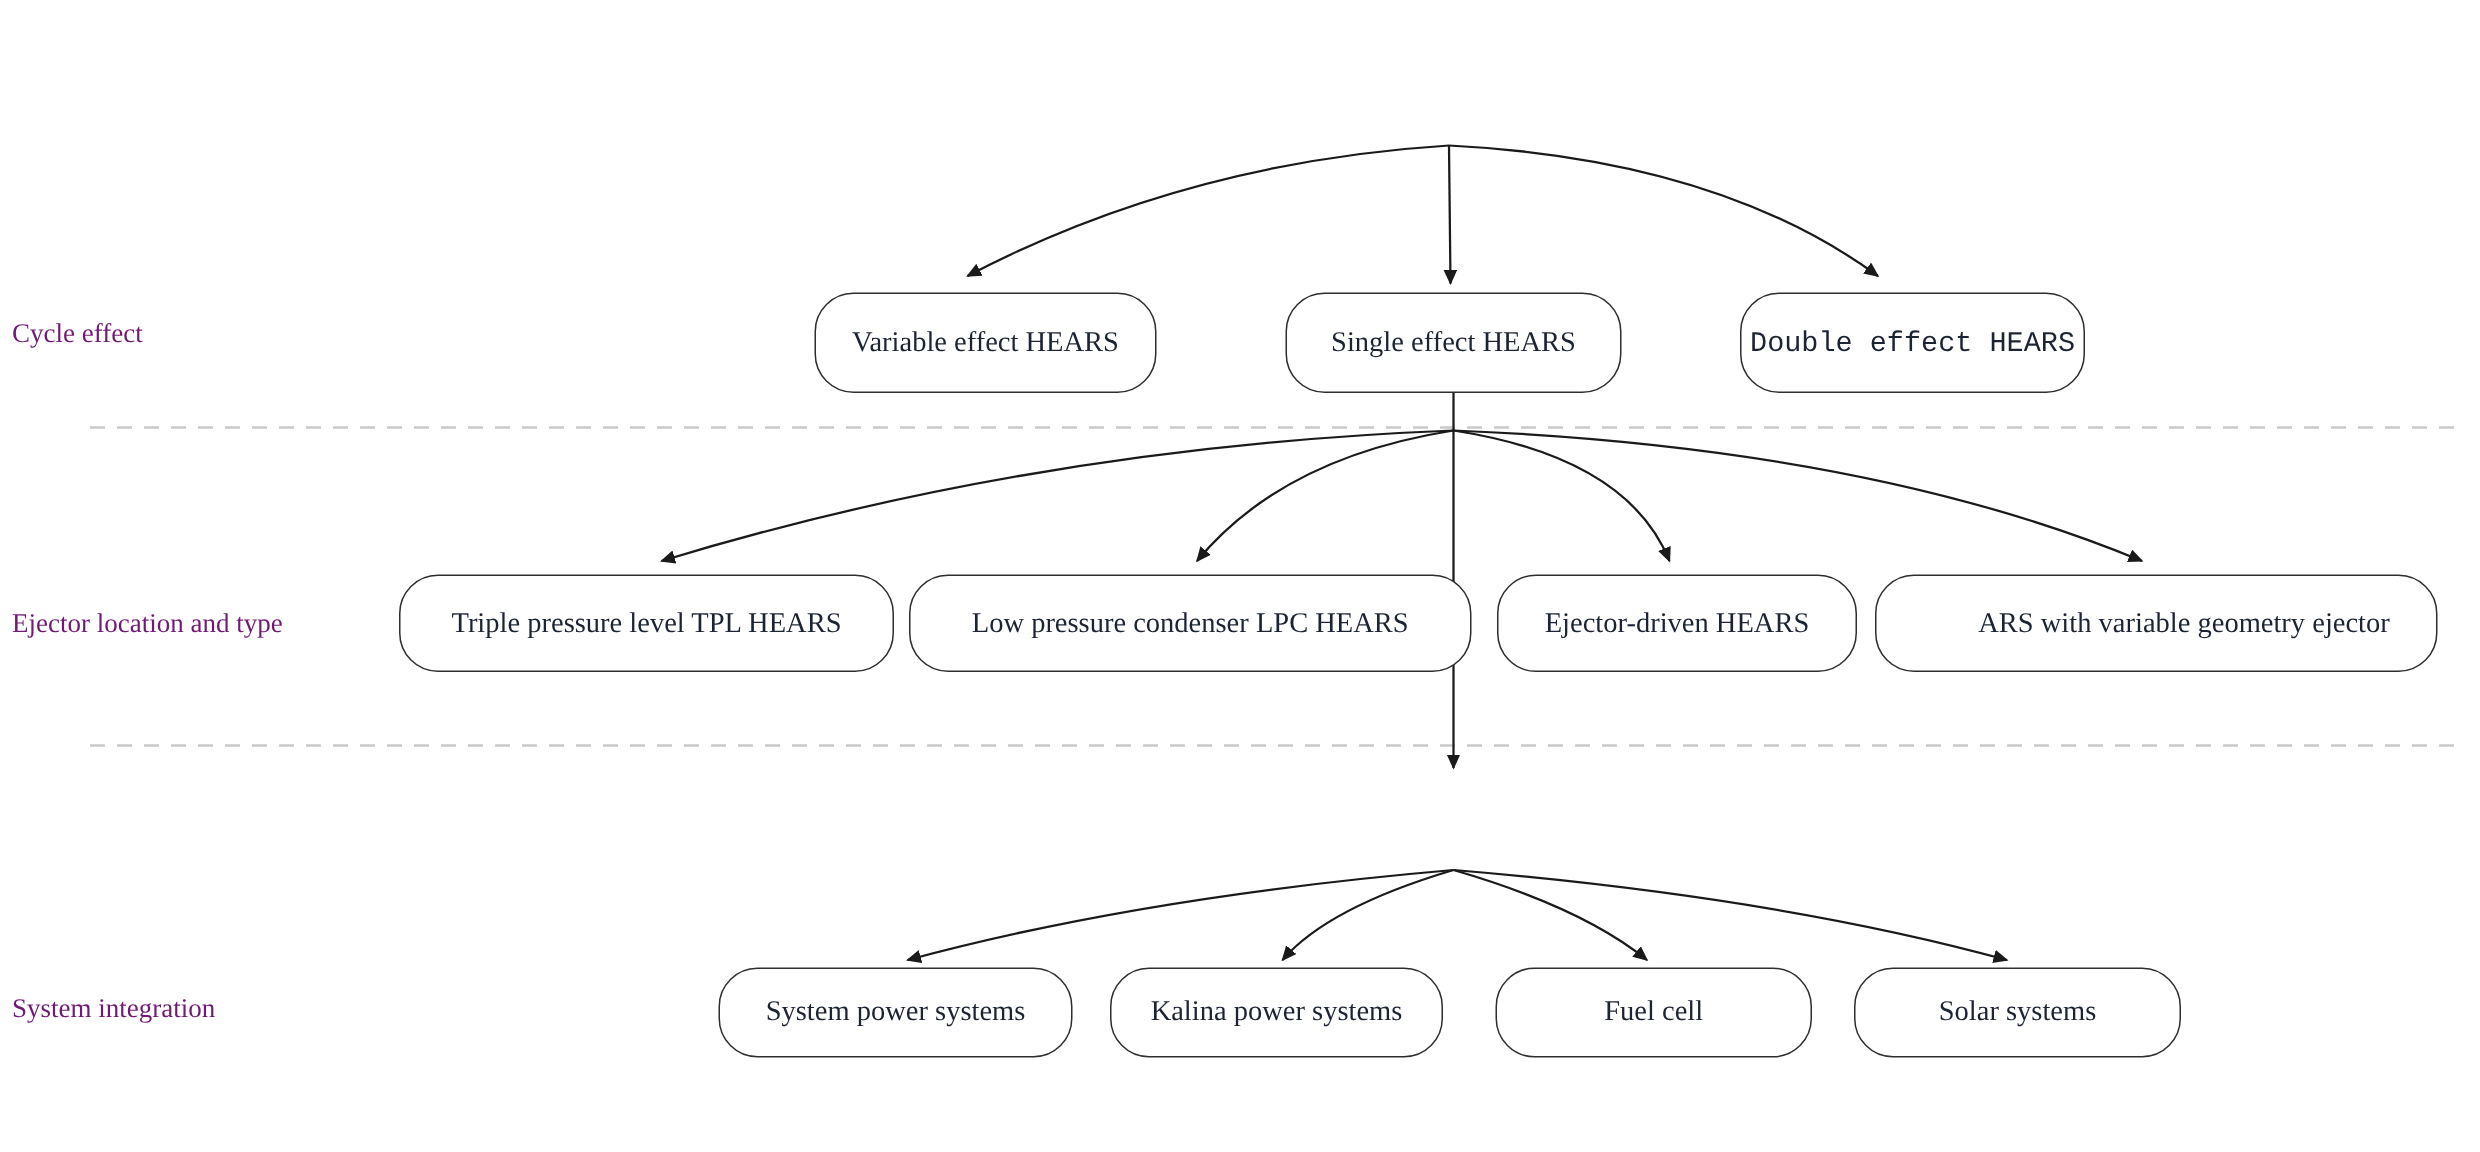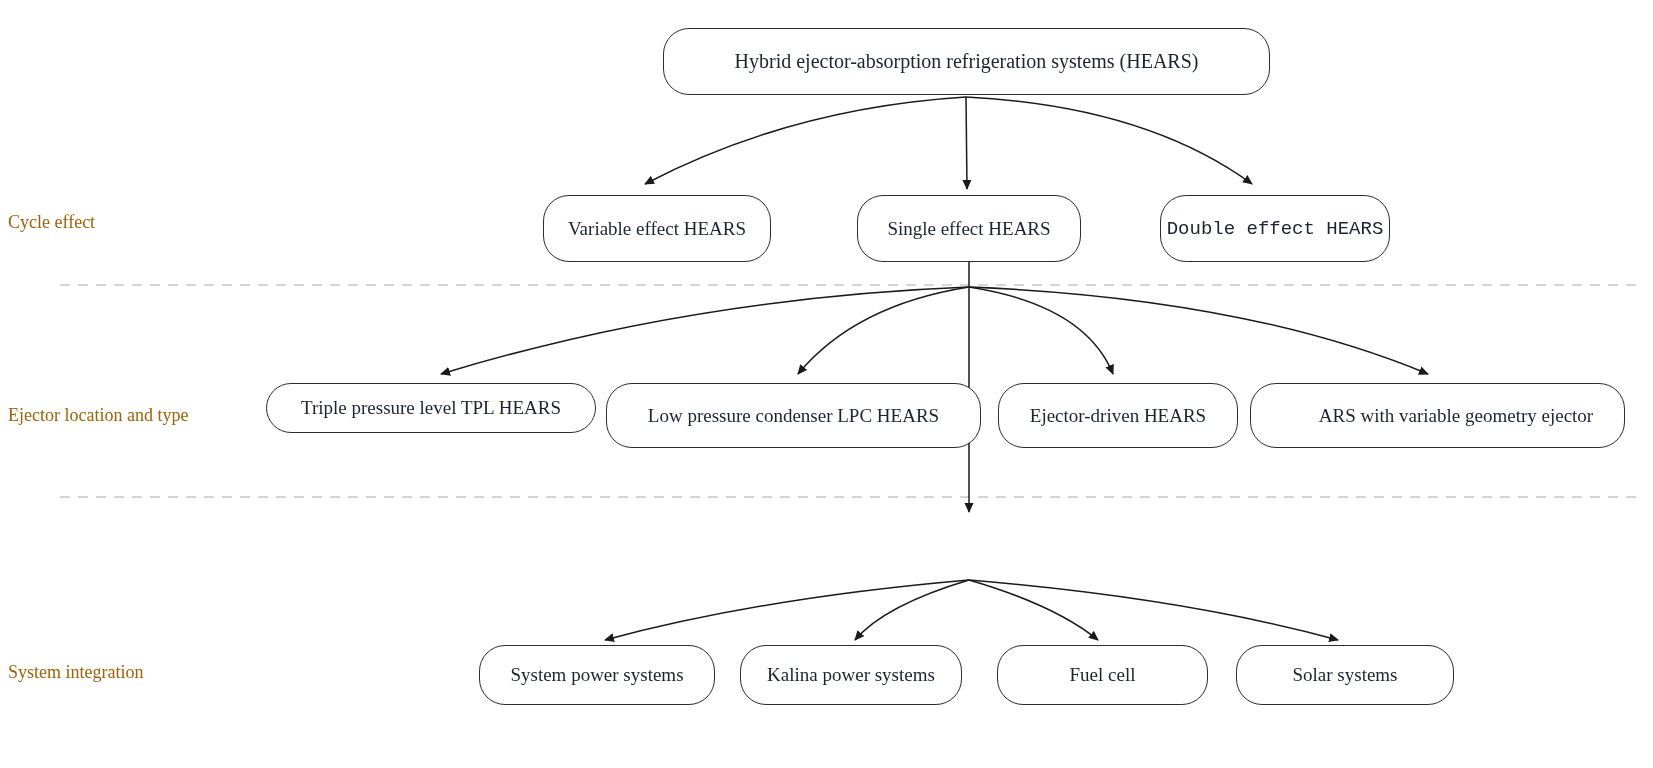--- a/index.html
+++ b/index.html
@@ -34,21 +34,21 @@
     font-size: 19px;
     color: #1c2433;
     padding: 2px 10px;
     white-space: nowrap;
   }
   .node.root { font-size: 20px; border-radius: 26px; }
   .row-label {
     position: absolute;
     left: 8px;
     font-size: 18px;
-    color: #a16207;
+    color: #701a75;
     white-space: nowrap;
   }
 </style>
 </head>
 <body>
 
 <div id="canvas">
 
   <svg id="connectors" viewBox="0 0 1653 768" xmlns="http://www.w3.org/2000/svg">
     <defs>
@@ -71,29 +71,28 @@
       <path d="M969,287 Q1085,305 1113,374" marker-end="url(#ah)"></path>
       <path d="M969,287 Q1245,298 1428,374" marker-end="url(#ah)"></path>
 
       <path d="M969,580 Q760,598 605,640" marker-end="url(#ah)"></path>
       <path d="M969,580 Q885,605 855,640" marker-end="url(#ah)"></path>
       <path d="M969,580 Q1055,605 1098,640" marker-end="url(#ah)"></path>
       <path d="M969,580 Q1185,598 1338,640" marker-end="url(#ah)"></path>
     </g>
   </svg>
 
-  <div class="node root" style="left:663px; top:28px; width:607px; height:67px;">Hybrid ejector-absorption refrigeration systems (HEARS)</div>
 
   <div class="row-label" style="top:212px;">Cycle effect</div>
   <div class="node" style="left:543px; top:195px; width:228px; height:67px;">Variable effect HEARS</div>
   <div class="node" style="left:857px; top:195px; width:224px; height:67px;">Single effect HEARS</div>
   <div class="node" style="left:1160px; top:195px; width:230px; height:67px;font-family:Liberation Mono, monospace;">Double effect HEARS</div>
 
   <div class="row-label" style="top:405px;">Ejector location and type</div>
-  <div class="node" style="left:266px; top:383px; width:330px; height:50px;">Triple pressure level TPL HEARS</div>
+  <div class="node" style="left:266px; top:383px; width:330px; height:65px;">Triple pressure level TPL HEARS</div>
   <div class="node" style="left:606px; top:383px; width:375px; height:65px;">Low pressure condenser LPC HEARS</div>
   <div class="node" style="left:998px; top:383px; width:240px; height:65px;">Ejector-driven HEARS</div>
   <div class="node" style="left:1250px; top:383px; width:375px; height:65px;padding-left:47px;">ARS with variable geometry ejector</div>
 
 
   <div class="row-label" style="top:662px;">System integration</div>
   <div class="node" style="left:479px; top:645px; width:236px; height:60px;">System power systems</div>
   <div class="node" style="left:997px; top:645px; width:211px; height:60px;">Fuel cell</div>
   <div class="node" style="left:740px; top:645px; width:222px; height:60px;">Kalina power systems</div>
   <div class="node" style="left:1236px; top:645px; width:218px; height:60px;text-align:center;">Solar systems</div>

